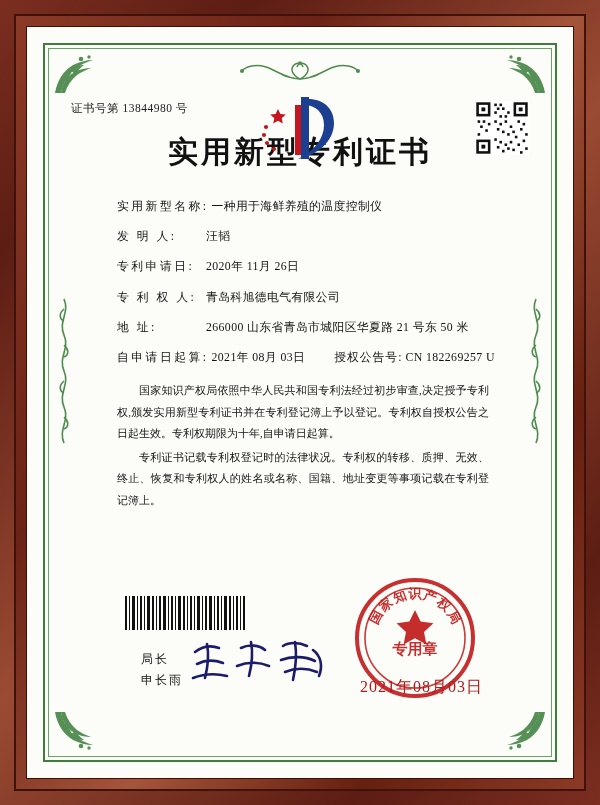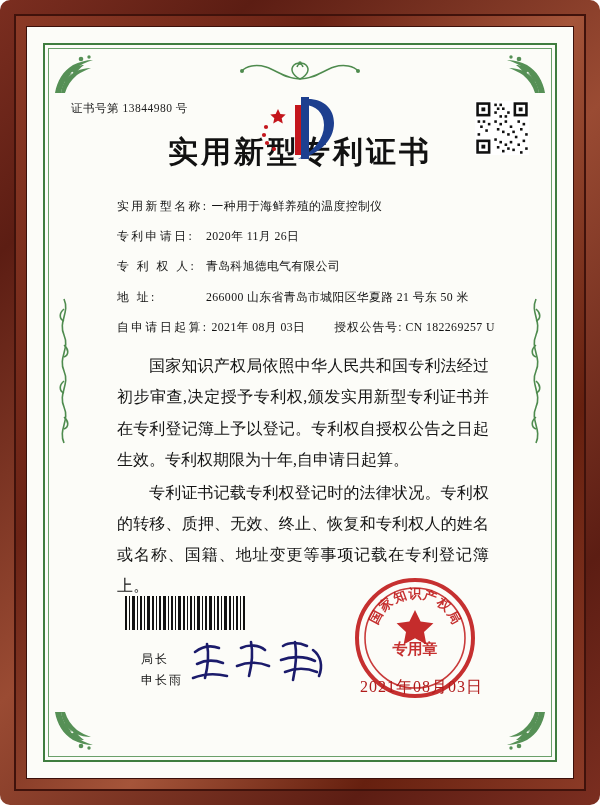--- a/index.html
+++ b/index.html
@@ -14,21 +14,20 @@
   }
 
   
   .frame-outer {
     position: absolute;
     left: 0; top: 0;
     width: 600px; height: 805px;
     box-sizing: border-box;
     background: linear-gradient(135deg, #7b2e20 0%, #5c1d13 18%, #9a4b33 50%, #5c1d13 82%, #7b2e20 100%);
     padding: 14px;
-    border-radius: 10px;
   }
   .frame-bevel {
     position: relative;
     width: 100%; height: 100%;
     box-sizing: border-box;
     border: 2px solid #40120b;
     background: linear-gradient(120deg, #8b3a26 0%, #6b2315 30%, #a5553a 55%, #66200f 78%, #8b3a26 100%);
     padding: 10px;
   }
   .frame-inner-line {
@@ -160,21 +159,21 @@
   .field-inline2 .lbl2 {
     display: inline-block;
     margin-left: 26px;
     letter-spacing: 1px;
     text-align: right;
   }
 
   .para {
     padding-left: 46px;
     padding-right: 40px;
-    font-size: 16px;
+    font-size: 11px;
     line-height: 1.95;
     color: #141414;
     text-align: justify;
   }
   .para p { margin: 0 0 2px 0; text-indent: 2em; }
 
   
   .barcode {
     position: absolute;
     left: 54px;
@@ -401,20 +400,24 @@
           <div class="row-cert-no">证书号第 13844980 号</div>
 
           <div class="title">实用新型专利证书</div>
 
           <div class="fields">
             <div class="field">
               <span class="lbl">实用新型名称:</span>
               <span class="val">一种用于海鲜养殖的温度控制仪</span>
             </div>
             <div class="field">
+              <span class="lbl">发 明 人:</span>
+              <span class="val">汪韬</span>
+            </div>
+            <div class="field">
               <span class="lbl">专利申请日:</span>
               <span class="val">2020年 11月 26日</span>
             </div>
             <div class="field">
               <span class="lbl">专 利 权 人:</span>
               <span class="val">青岛科旭德电气有限公司</span>
             </div>
             <div class="field">
               <span class="lbl">地 址:</span>
               <span class="val">266000 山东省青岛市城阳区华夏路 21 号东 50 米</span>

